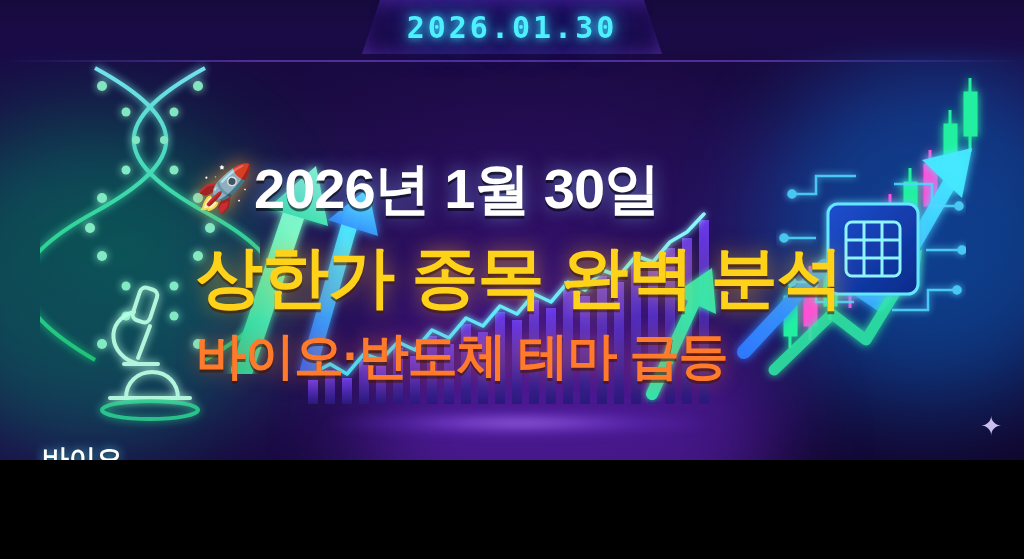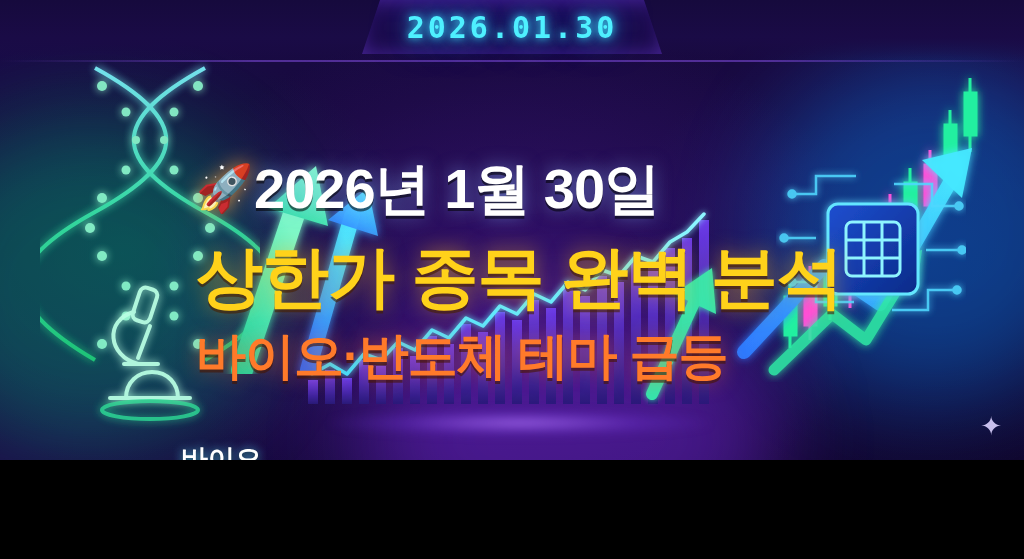--- a/index.html
+++ b/index.html
@@ -47,21 +47,21 @@
   .glow.g2{right:-80px;top:60px;width:340px;height:340px;background:rgba(0,150,255,.30);}
   .glow.g3{left:360px;bottom:-110px;width:420px;height:260px;background:rgba(120,40,220,.45);}
 
   
   .dna{position:absolute;left:40px;top:60px;width:220px;height:330px;opacity:.95;}
 
   
   .micro{position:absolute;left:80px;top:280px;width:140px;height:150px;}
 
   .label{
-    position:absolute;text-align:right;color:#ffffff;
+    position:absolute;text-align:left;color:#ffffff;
     text-shadow:0 0 10px rgba(90,220,255,.85),0 2px 4px rgba(0,0,0,.9);
     font-weight:bold;line-height:1.12;
   }
   .label .ko{display:block;font-size:27px;}
   .label .en{display:block;font-size:22px;}
   .label.bio{left:42px;top:444px;width:220px;}
   .label.semi{right:18px;top:444px;width:300px;}
 
   
   .chart-right{position:absolute;right:20px;top:52px;width:300px;height:330px;}

